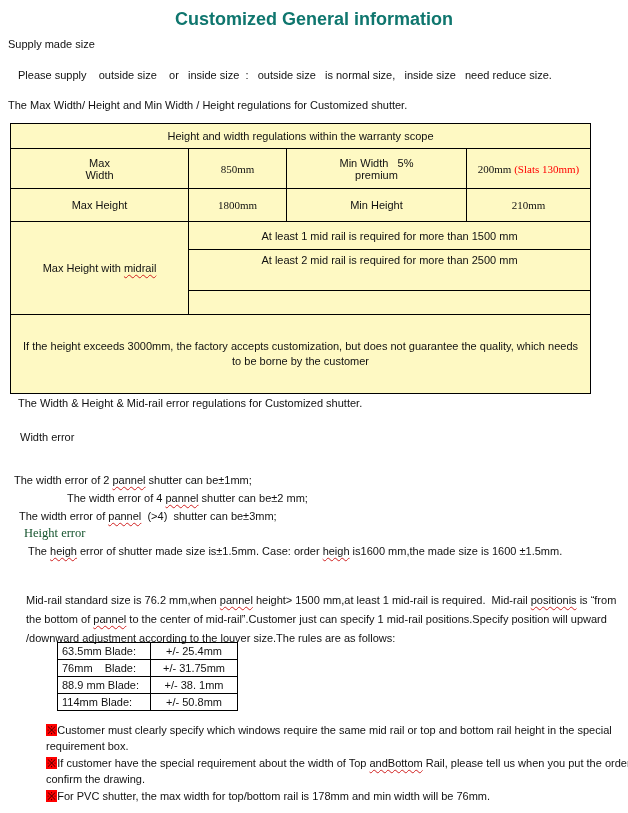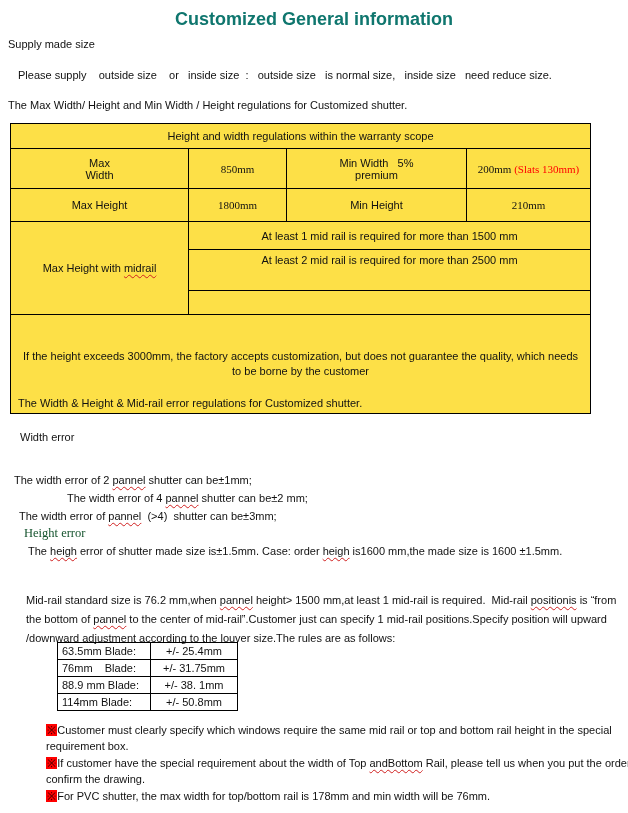--- a/index.html
+++ b/index.html
@@ -19,26 +19,26 @@
     text-decoration:underline; text-decoration-style:wavy;
     text-decoration-color:#d02020; text-decoration-thickness:1px;
     text-underline-offset:2px;
   }
   .seg-red { color:#ff0000; }
   .seg-mark { background:#ff0000; color:#3a0000; padding:0 1px; }
   .serif { font-family:"Liberation Serif", serif; font-size:13px; }
   .serif-sm { font-family:"Liberation Serif", serif; font-size:12.5px; color:#14532d; }
 
   table { border-collapse:collapse; }
-  .wtable { table-layout:fixed; width:580px; background:#fde047; }
+  .wtable { table-layout:fixed; width:580px; background:#fef9c3; }
   .wtable td {
     border:1px solid #000; text-align:center; vertical-align:middle;
     padding:1px 2px; font-size:11px; color:#111;
   }
-  .wtable .note-cell { padding:12px 10px; line-height:15px;margin-left:43px; }
+  .wtable .note-cell { padding:2px 10px; line-height:15px;margin-left:43px; }
 
   .btable { table-layout:fixed; width:180px; }
   .btable td {
     border:1px solid #000; vertical-align:middle; height:16px;
     font-size:11px; color:#111; padding:0 4px;
   }
   .btable td.tol { text-align:center; }
 
   .werr-line { line-height:18px; }
   .midrail-para { width:598px; line-height:19px; }

